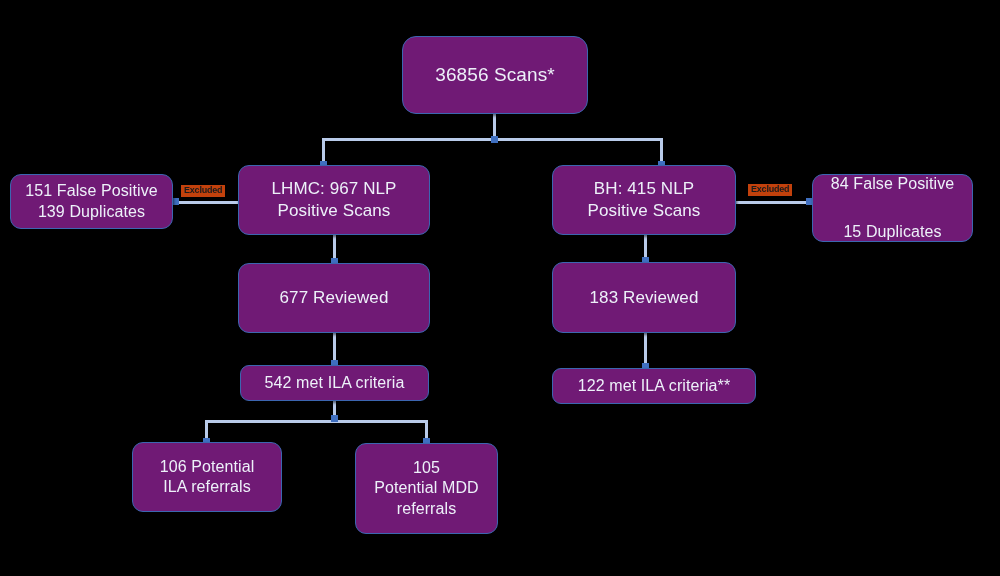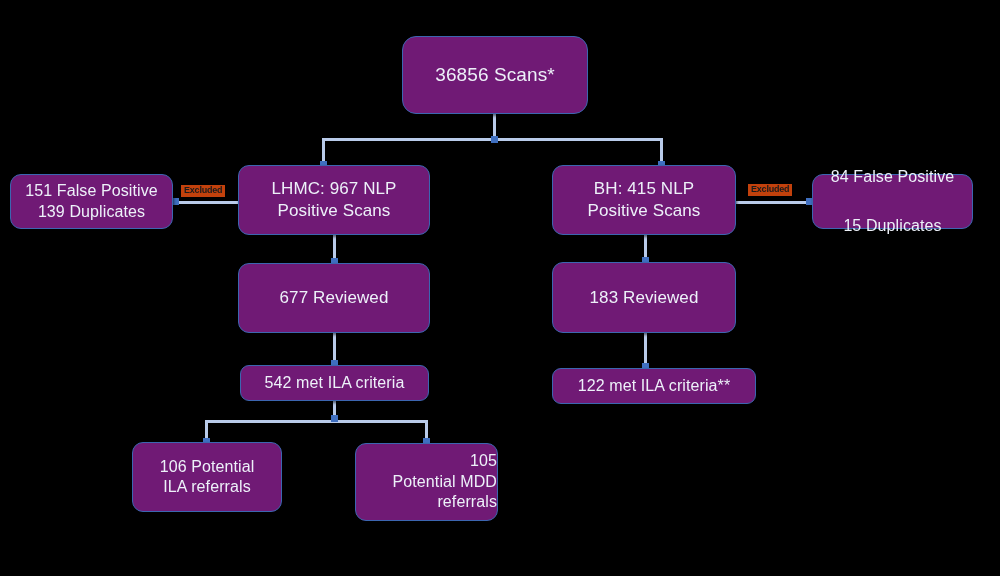--- a/index.html
+++ b/index.html
@@ -34,27 +34,27 @@
     z-index: 3;
   }
   .node .line { display: block; white-space: nowrap; }
   .node.bold .line { font-weight: normal; }
 
   
   #node-total      { left: 402px; top: 36px;  width: 186px; height: 78px;  font-size: 19px; border-radius: 14px; }
   #node-lhmc       { left: 238px; top: 165px; width: 192px; height: 70px;  font-size: 17px; }
   #node-bh         { left: 552px; top: 165px; width: 184px; height: 70px;  font-size: 17px; }
   #node-excl-left  { left: 10px;  top: 174px; width: 163px; height: 55px;  font-size: 16px; }
-  #node-excl-right { left: 812px; top: 174px; width: 161px; height: 55px;  font-size: 16px; gap: 28px; }
+  #node-excl-right { left: 812px; top: 174px; width: 161px; height: 68px;  font-size: 16px; gap: 28px; }
   #node-rev-left   { left: 238px; top: 263px; width: 192px; height: 70px;  font-size: 17px; }
   #node-rev-right  { left: 552px; top: 262px; width: 184px; height: 71px;  font-size: 17px; }
   #node-ila-left   { left: 240px; top: 365px; width: 189px; height: 36px;  font-size: 16px; border-radius: 9px; }
   #node-ila-right  { left: 552px; top: 368px; width: 204px; height: 36px;  font-size: 16px; border-radius: 9px; }
   #node-ref-ila    { left: 132px; top: 442px; width: 150px; height: 70px;  font-size: 16px; }
-  #node-ref-mdd    { left: 355px; top: 443px; width: 143px; height: 78px;  font-size: 16px; align-items: flex-end; }
+  #node-ref-mdd    { left: 355px; top: 443px; width: 143px; height: 91px;  font-size: 16px; }
 
   
   .conn {
     position: absolute;
     background: #B9CBEA;
     z-index: 1;
   }
   .conn.v { width: 3px; }
   .conn.h { height: 3px; }
   .endpt {

